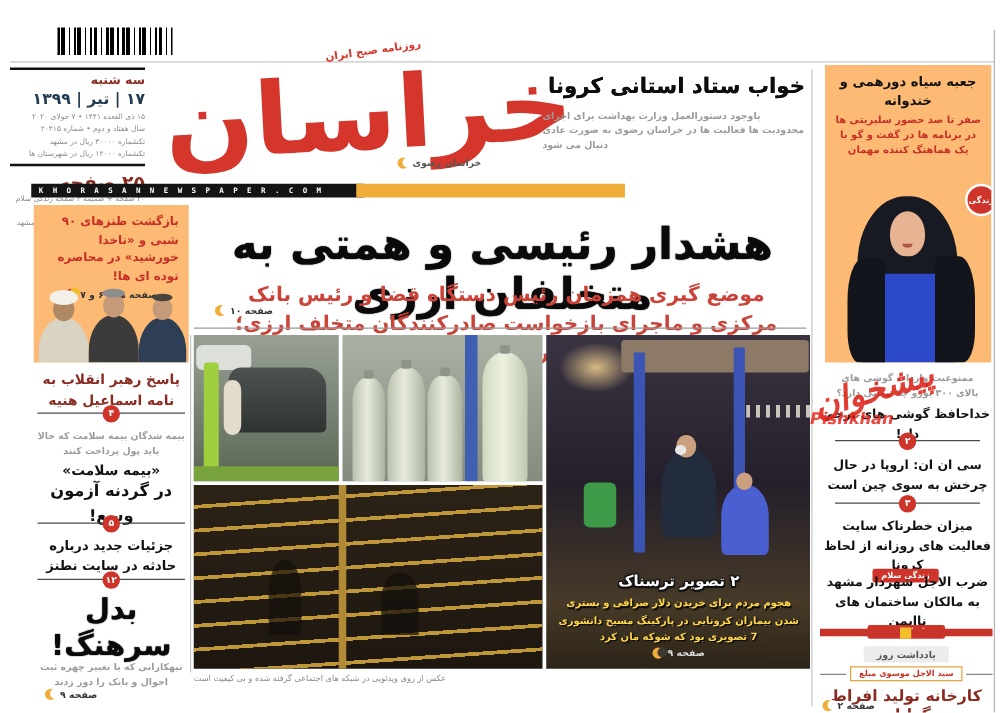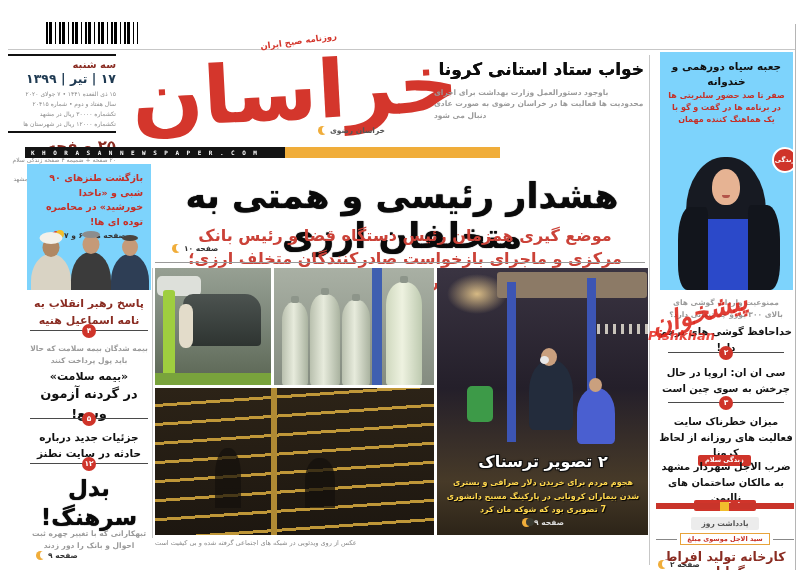--- a/index.html
+++ b/index.html
@@ -45,36 +45,36 @@
          line-height:14px;text-align:center;display:inline-block}
   .divider{position:absolute;border-top:1px solid #4a4a4a}
   .divider .badge{position:absolute;left:50%;top:-7px;transform:translateX(-50%)}
 
   .tag-red{background:#cf342a;color:#fff;font-size:6.5px;font-weight:bold;padding:1.5px 7px;border-radius:2px;display:inline-block}
 
   .sb-title{font-size:11px;font-weight:900;color:#8a2c22;text-align:center;line-height:1.5}
   .sb-black{color:#111}
   .sb-lead{font-size:7.5px;color:#9b9b9b;font-weight:bold;text-align:center;line-height:1.55}
 
-  .featbox{background:#7dd3fc;overflow:hidden}
+  .featbox{background:#fdba74;overflow:hidden}
   .feat-title{color:#c62f26;font-size:9.5px;font-weight:900;line-height:1.55}
   .feat-title-black{color:#111;font-size:10.5px;font-weight:900;text-align:center;line-height:1.4}
   .feat-sub{color:#c62f26;font-size:8px;font-weight:bold;text-align:center;line-height:1.5}
 
   .rc-title{font-size:10px;font-weight:900;color:#121212;text-align:center;line-height:1.55}
   .note-title{font-size:12.5px;font-weight:900;color:#8a2c22;text-align:center}
   .authorbox{border:1px solid #e8a33a;color:#c62f26;font-size:6.5px;font-weight:bold;padding:1px 6px;background:#fff}
   .notelabel{background:#ececec;color:#555;font-size:7.5px;font-weight:bold;padding:2px 10px;border-radius:2px}
 
   .wm-fa{color:rgba(220,35,25,.88);font-size:27px;font-weight:900;transform:rotate(-16deg);font-style:italic}
   .wm-en{color:rgba(230,40,30,.85);font-size:13px;font-weight:bold;font-style:italic}
 
   
   .ph{position:absolute;overflow:hidden}
-  .caption-title{font-size:16px;font-weight:900;color:#fff;line-height:1.5;text-align:center;
+  .caption-title{font-size:12px;font-weight:900;color:#fff;line-height:1.5;text-align:center;
      text-shadow:1px 1px 0 #111,-1px -1px 0 #111,1px -1px 0 #111,-1px 1px 0 #111,0 0 3px #000}
   .caption-dek{font-size:8px;font-weight:bold;color:#ffd84d;line-height:1.7;text-align:center;text-shadow:1px 1px 1px #000}
   .credit{font-size:6.5px;color:#8a8a8a}
   .cyl{position:absolute;border-radius:45% 45% 6% 6%/22% 22% 4% 4%;background:linear-gradient(90deg,#b9c0ae,#e7ebdc 45%,#aab3a0)}
   .cyl::before{content:'';position:absolute;top:-6px;left:50%;transform:translateX(-50%);width:8px;height:7px;background:#8d958a;border-radius:2px}
   .man{position:absolute;bottom:0;border-radius:48% 48% 6% 6%/75% 75% 0 0}
   .head{position:absolute;left:50%;transform:translateX(-50%);border-radius:50%;background:#c89b7b}
 </style>
 </head>
 <body>

